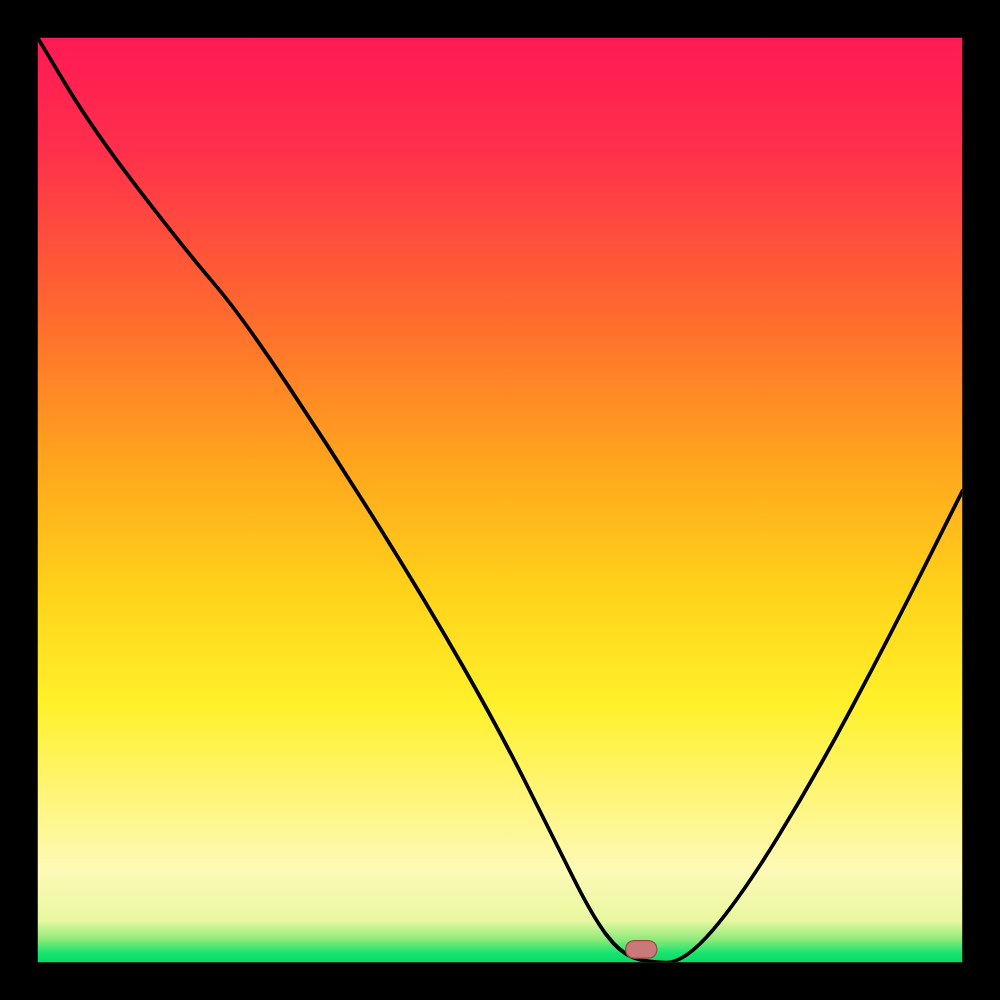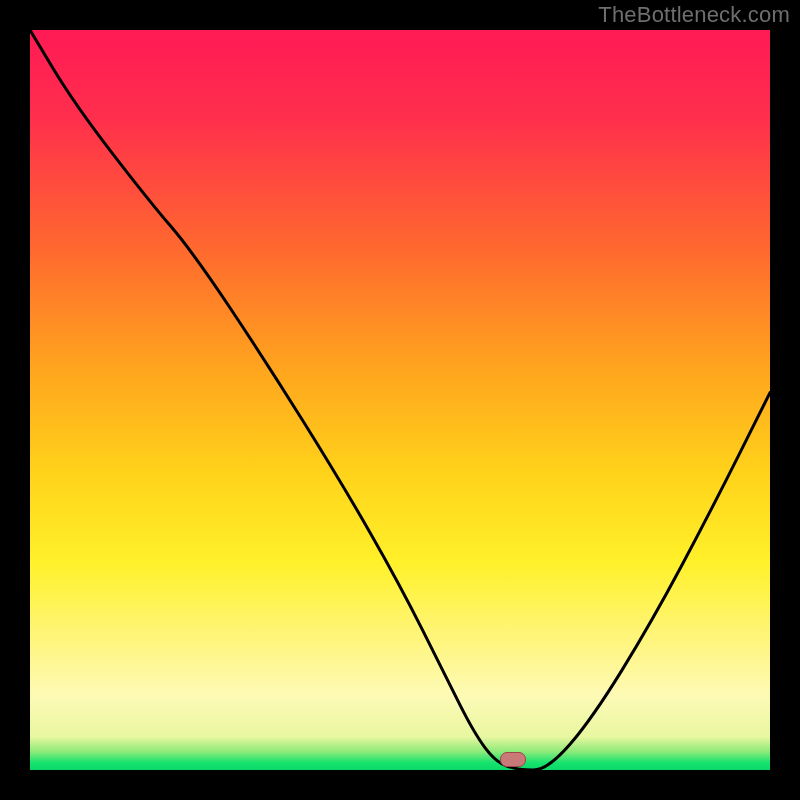--- a/index.html
+++ b/index.html
@@ -45,21 +45,20 @@
     height: 13px;
     border-radius: 7px;
     z-index: 5;
   }
 </style>
 </head>
 <body>
 
 <div class="stage">
 
-  <div class="watermark">TheBottleneck.com</div>
 
   <div class="plotwrap">
     <svg class="plot" viewBox="0 0 740 740" preserveAspectRatio="none">
       <defs>
         <linearGradient id="bg-grad" x1="0" y1="0" x2="0" y2="1">
         <stop offset="0.00%" stop-color="#ff1a55"></stop>
             <stop offset="12.00%" stop-color="#ff2f4c"></stop>
             <stop offset="30.00%" stop-color="#ff6a2e"></stop>
             <stop offset="45.00%" stop-color="#ffa21e"></stop>
             <stop offset="60.00%" stop-color="#ffd31a"></stop>

